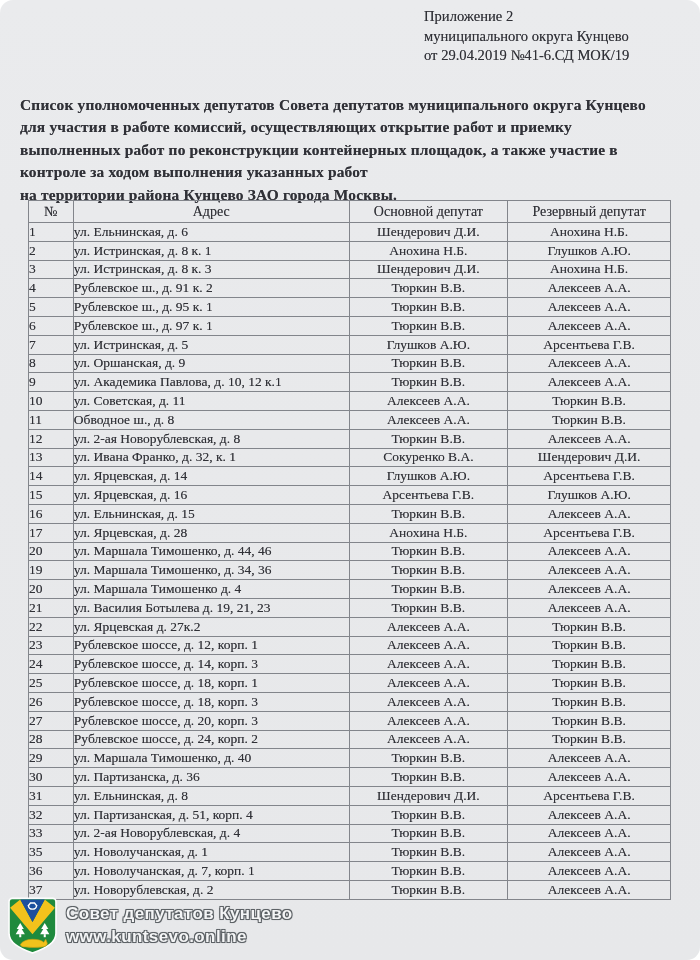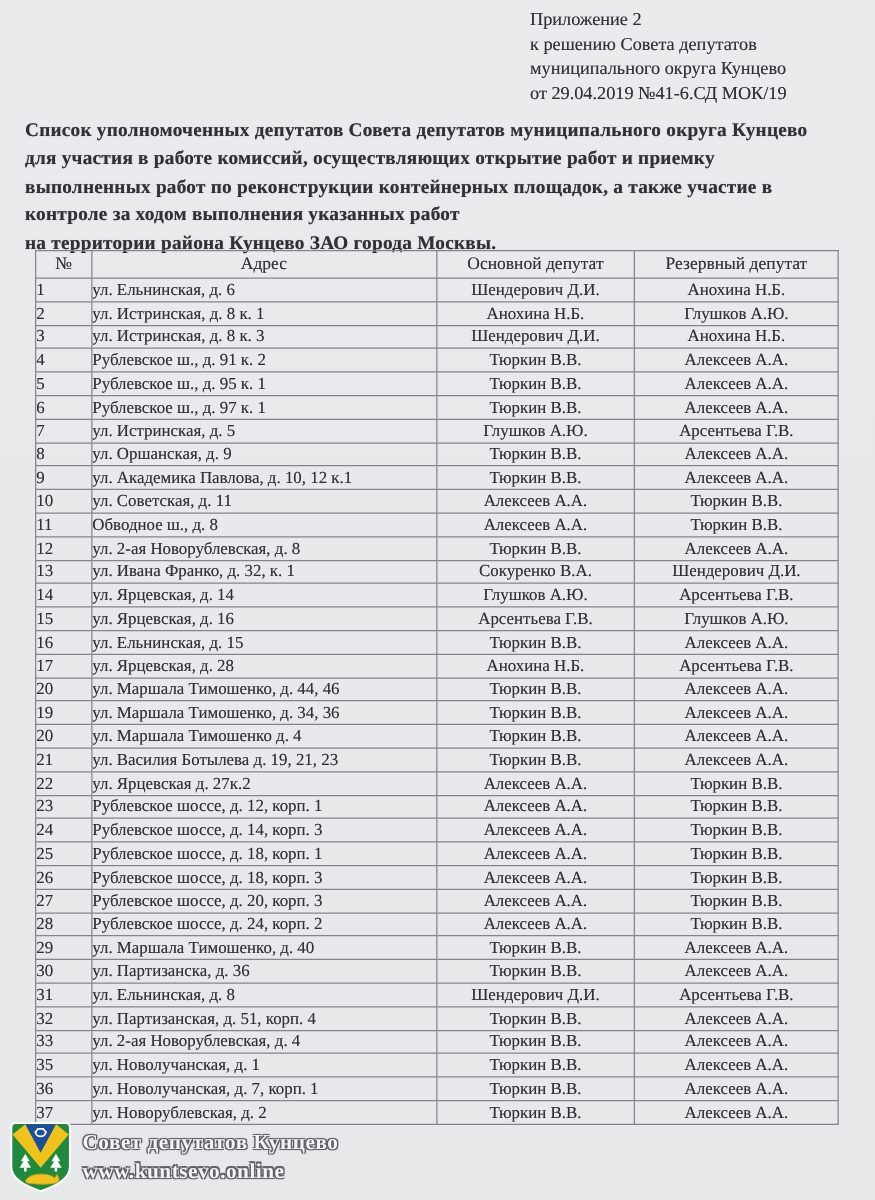--- a/index.html
+++ b/index.html
@@ -3,20 +3,21 @@
 <meta charset="utf-8">
 <style>
   html,body{margin:0;padding:0;}
   .page{
     position:relative;
     width:700px;height:960px;
     background:linear-gradient(180deg,#eaebed 0%,#e8e9eb 45%,#e7e8ea 100%);
     font-family:"Liberation Serif", serif;
     color:#303137;
     overflow:hidden;
+    border-radius:13px;
   }
   
   .annex{
     position:absolute;left:424px;top:7px;
     font-size:14.6px;line-height:19.5px;
     text-shadow:0 0 .5px rgba(45,45,52,.55);
   }
   
   .doc-title{
     position:absolute;left:20px;top:94px;width:660px;
@@ -40,40 +41,39 @@
   }
   table.deps th{height:21px;font-size:14px;text-align:center;}
   table.deps td{height:17.8px;}
   td.c0{text-align:left;padding-left:9px;}
   td.c1{text-align:left;padding-left:13px;margin-left:43px;}
   td.c2,td.c3{text-align:center;}
   
   .footer-brand{
     position:absolute;left:8px;top:897px;
     display:flex;align-items:center;gap:9px;
-    font-family:Liberation Serif, serif;
+    font-family:Liberation Sans, sans-serif;
   }
   .crest{width:49px;height:58px;display:block;}
   .brand-text{
     font-size:17px;font-weight:bold;line-height:1.33;
     color:#f4f5f6;letter-spacing:.4px;
     text-shadow:
       -1px -1px 0 #5c6165, 1px -1px 0 #5c6165,
       -1px  1px 0 #5c6165, 1px  1px 0 #5c6165,
        0 0 2px #545a5e;
   }
 </style>
 </head>
 <body>
 
 <div class="page">
 
   <div class="annex">
     <div>Приложение 2</div>
-    <div>к решению Совета депутатов</div>
     <div>муниципального округа Кунцево</div>
     <div>от 29.04.2019 №41-6.СД МОК/19</div>
   </div>
 
   <div class="doc-title">
     <div>Список уполномоченных депутатов Совета депутатов муниципального округа Кунцево</div>
     <div>для участия в работе комиссий, осуществляющих открытие работ и приемку</div>
     <div>выполненных работ по реконструкции контейнерных площадок, а также участие в</div>
     <div>контроле за ходом выполнения указанных работ</div>
     <div>на территории района Кунцево ЗАО города Москвы.</div>

